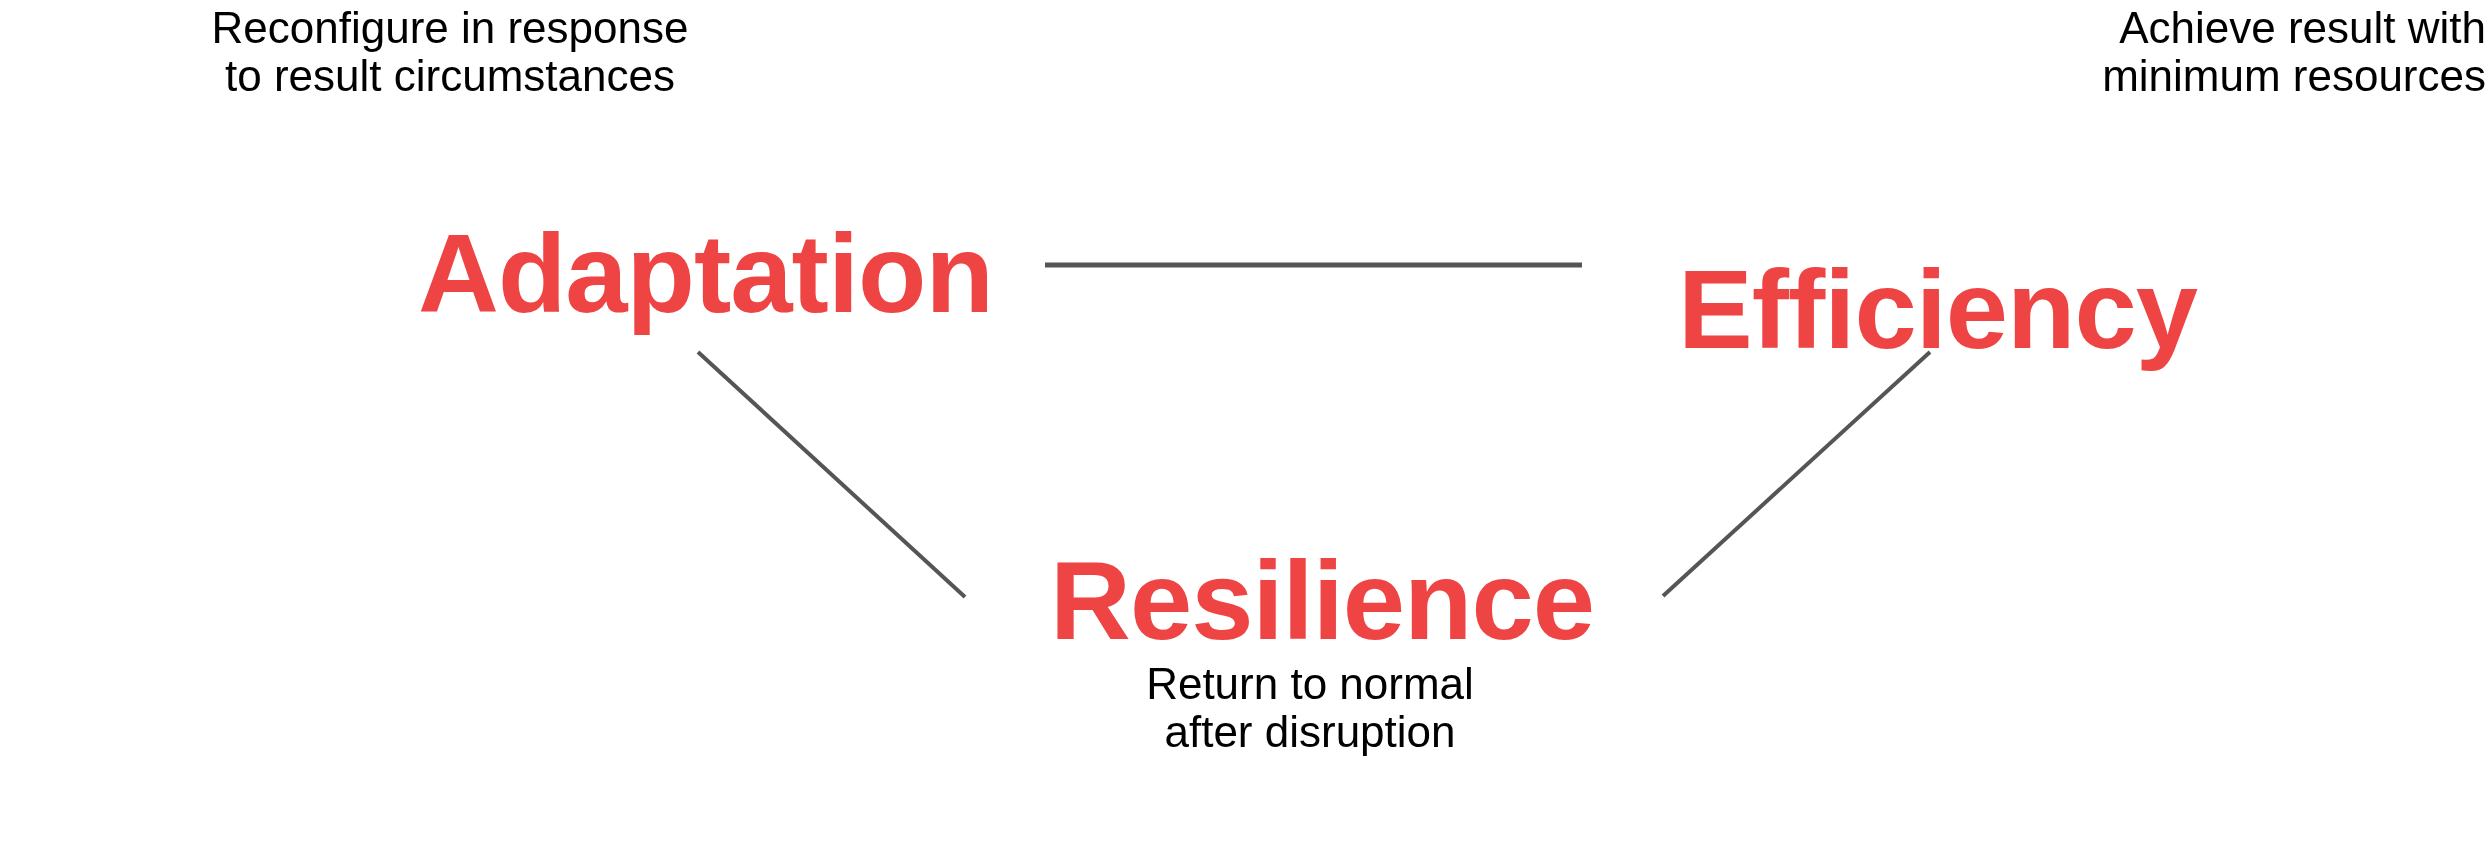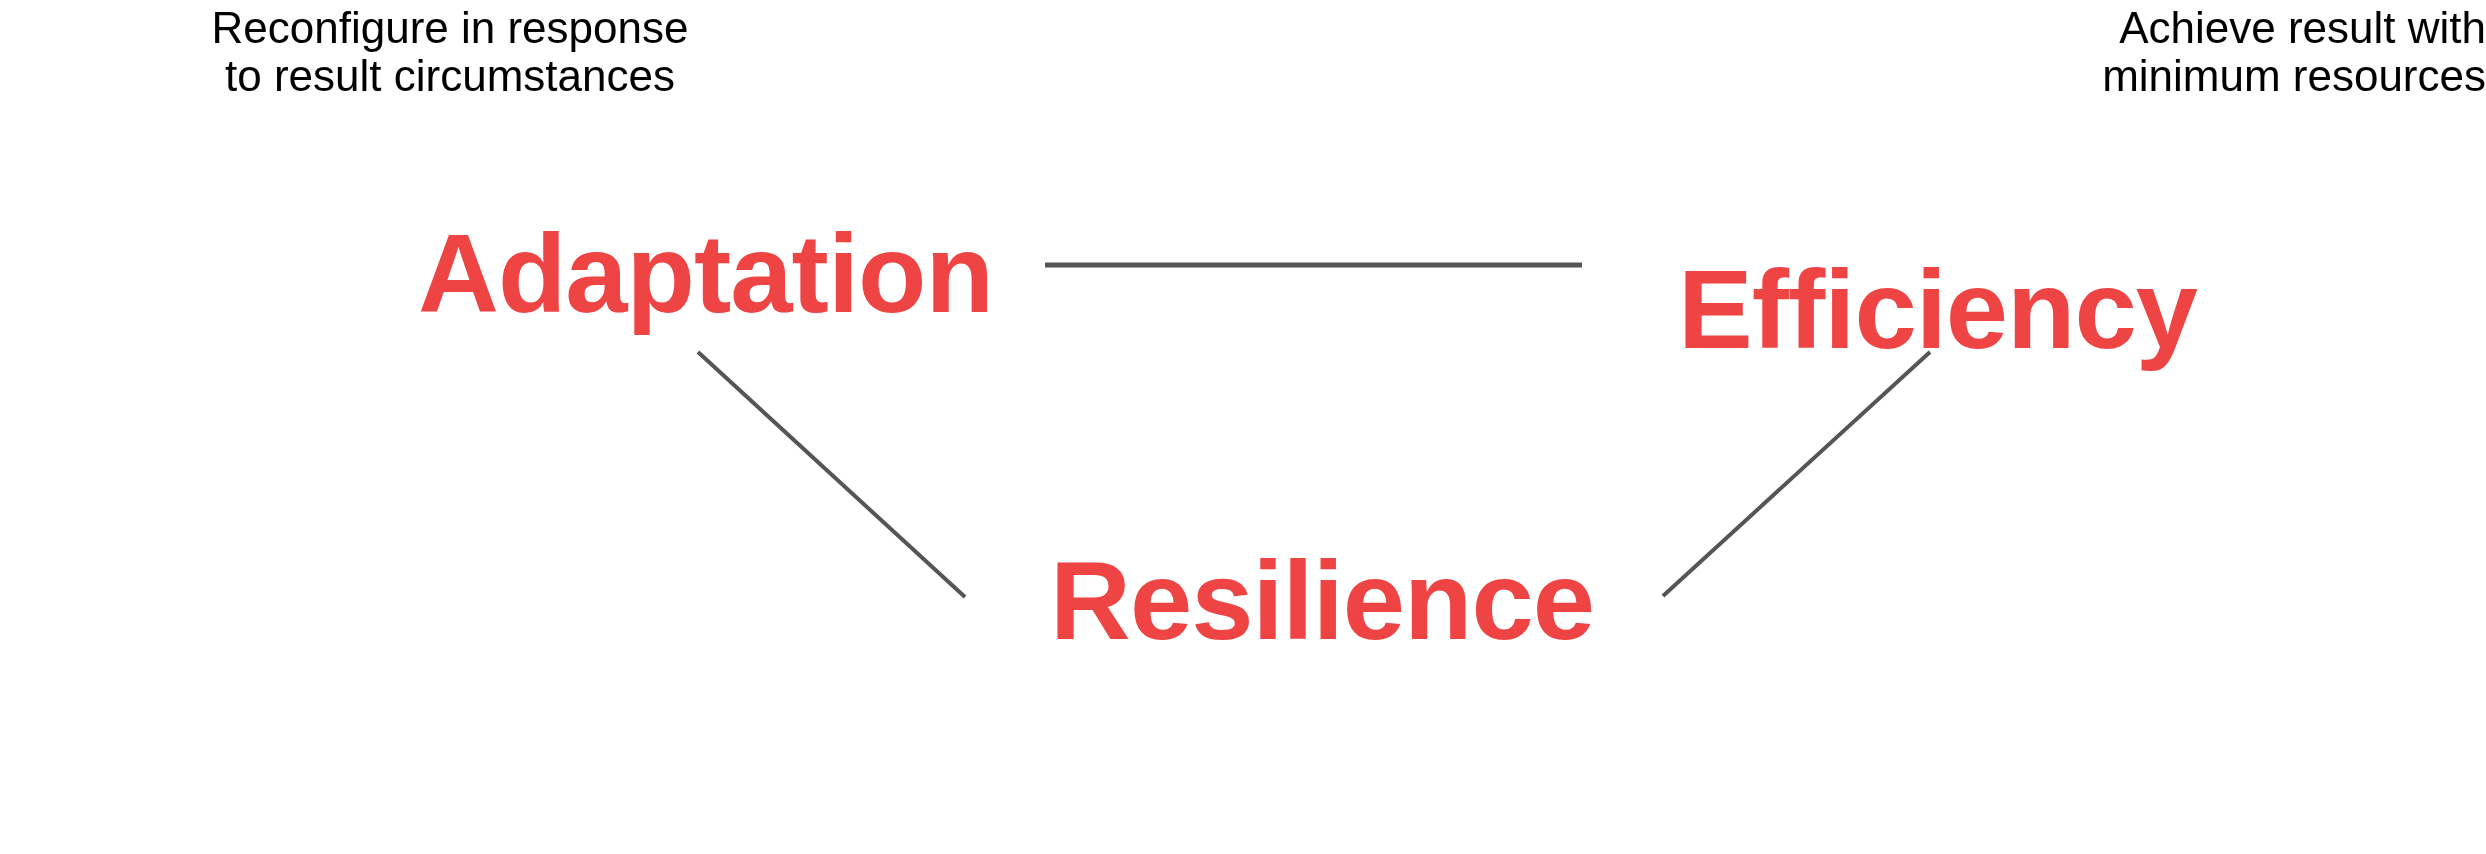--- a/index.html
+++ b/index.html
@@ -104,14 +104,18 @@
   </div>
   <div class="node-label" id="adaptation-label">Adaptation</div>
 
   <div class="caption" id="efficiency-caption">
     <span class="cap-line">Achieve result with</span>
     <span class="cap-line">minimum resources</span>
   </div>
   <div class="node-label" id="efficiency-label">Efficiency</div>
 
   <div class="node-label" id="resilience-label">Resilience</div>
+  <div class="caption" id="resilience-caption">
+    <span class="cap-line">Return to normal</span>
+    <span class="cap-line">after disruption</span>
+  </div>
 
 </div>
 
 </body></html>

